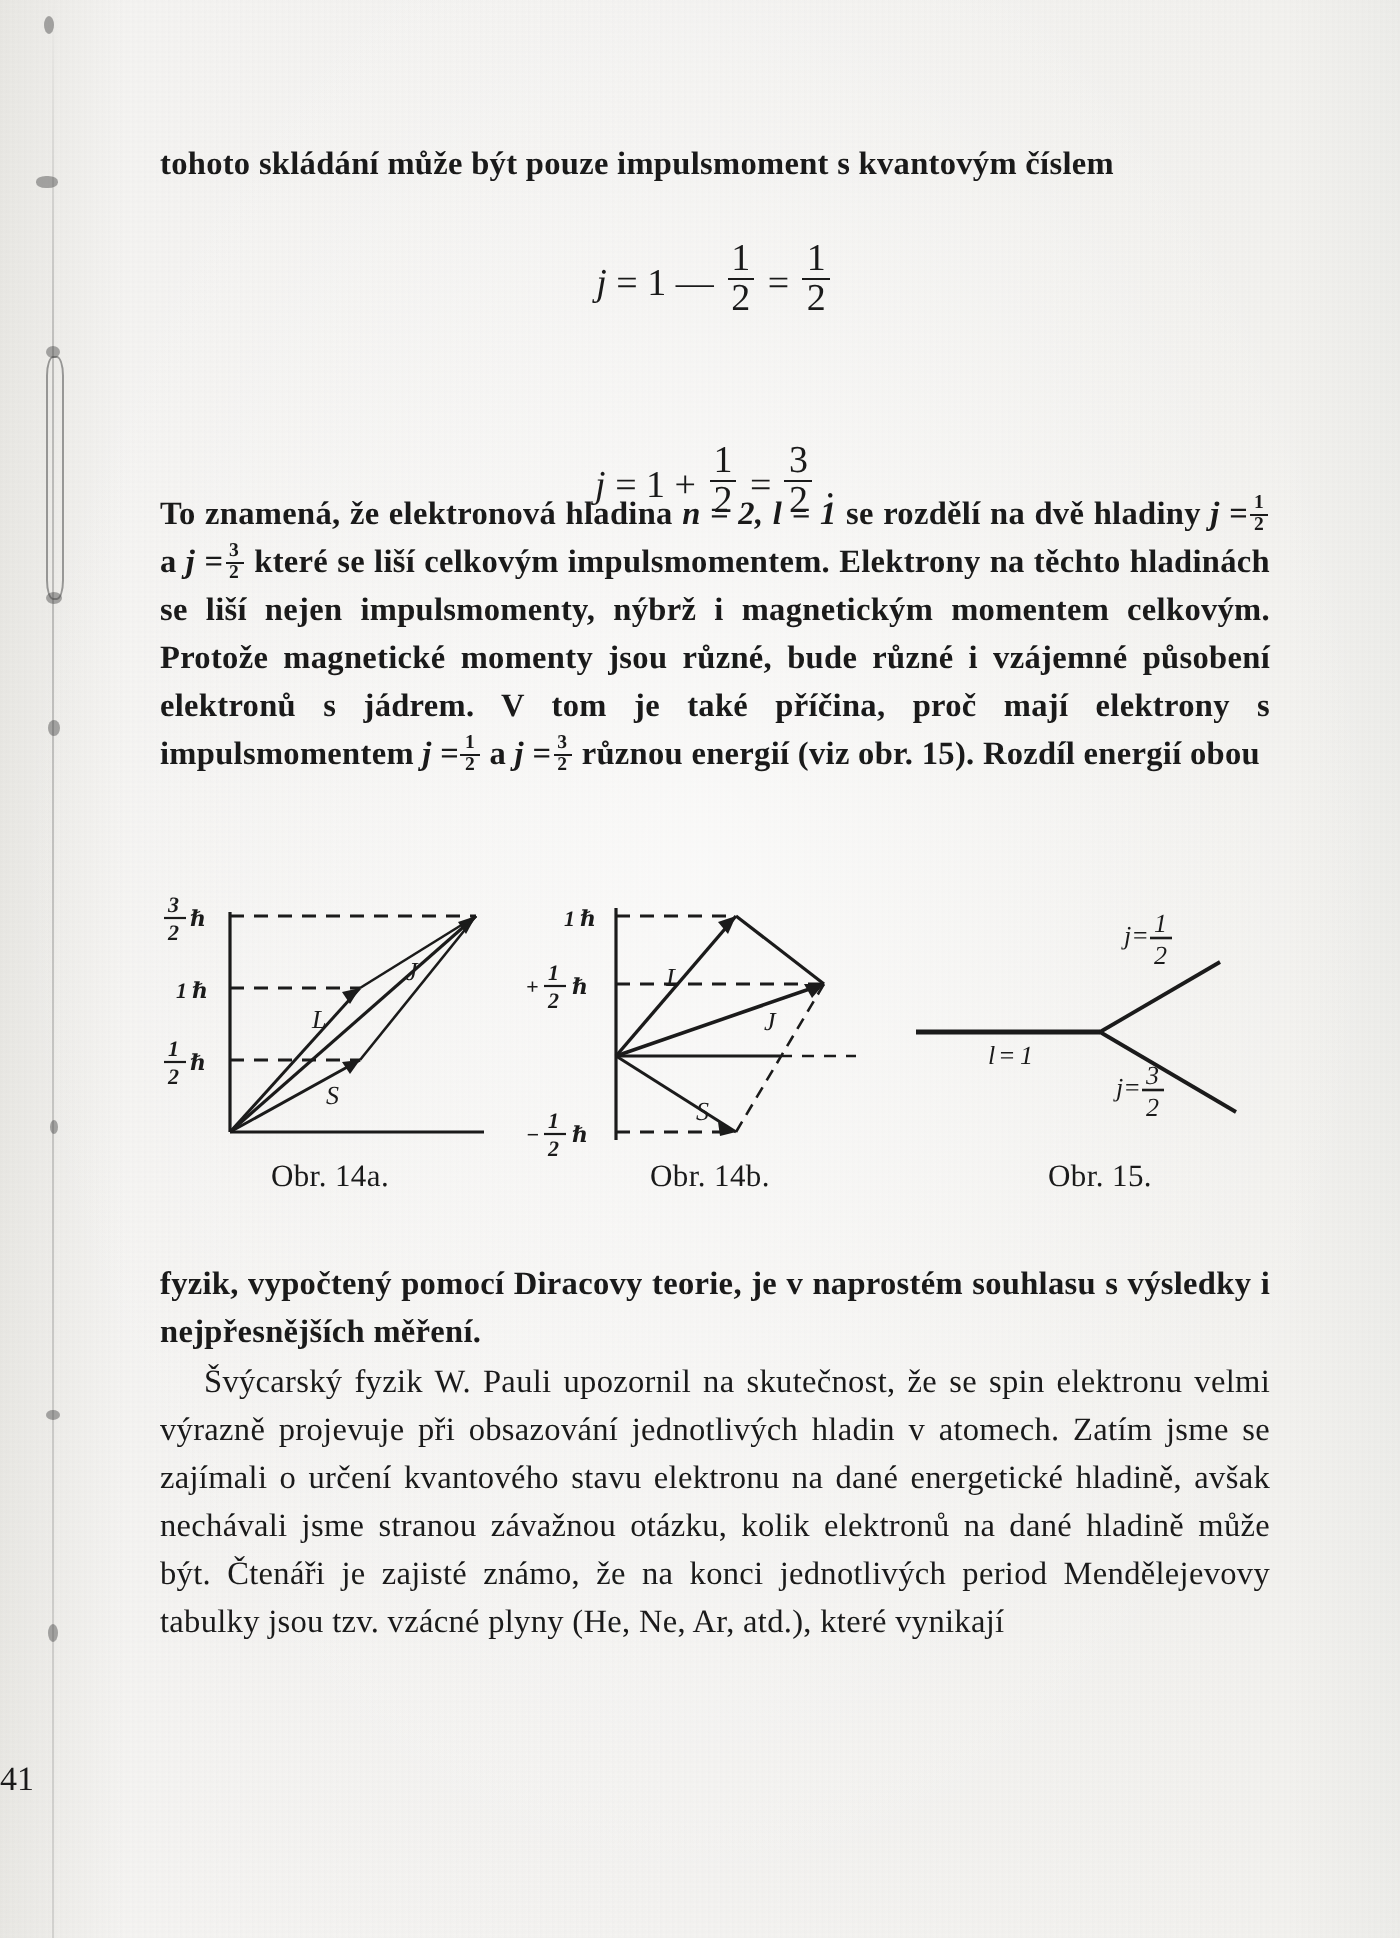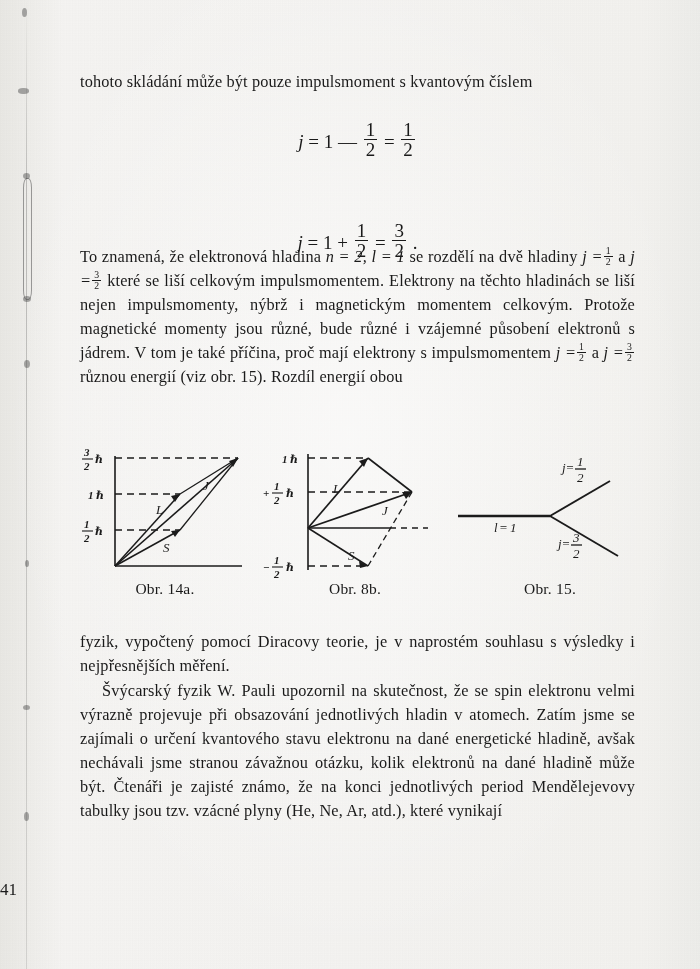--- a/index.html
+++ b/index.html
@@ -64,21 +64,21 @@
   .para {
     position: absolute;
     width: 555px;
     left: 80px;
     font-size: 16.3px;
     line-height: 24.0px;
     text-align: justify;
     text-justify: inter-word;
     letter-spacing: 0.15px;
   }
-  .para.noindent { text-indent: 0; }
+  .para.noindent { text-indent: 0; font-weight: bold; }
   .para.indent { text-indent: 22px; }
 
   .eq {
     position: absolute;
     left: 80px;
     width: 555px;
     text-align: center;
     font-size: 19px;
   }
   .eq .mi { font-style: italic; }
@@ -303,21 +303,21 @@
           <line x1="48" y1="80" x2="152" y2="44" stroke="#1b1b1b" stroke-width="1.8"></line>
           <polygon points="152,44 142,44 146,51" fill="#1b1b1b"></polygon>
 
           <line x1="108" y1="10" x2="152" y2="44" stroke="#1b1b1b" stroke-width="1.6"></line>
           <line x1="108" y1="118" x2="152" y2="44" stroke="#1b1b1b" stroke-width="1.3" stroke-dasharray="6,4"></line>
 
           <text class="vec-lbl" x="73" y="45">L</text>
           <text class="vec-lbl" x="88" y="112">S</text>
           <text class="vec-lbl" x="122" y="67">J</text>
         </svg>
-        <div class="fig-caption">Obr. 8b.</div>
+        <div class="fig-caption">Obr. 14b.</div>
       </div>
 
       <div class="fig" style="left:380px; width:200px;">
         <svg width="200" height="130" viewBox="0 0 200 130">
 
           <line x1="8" y1="68" x2="100" y2="68" stroke="#1b1b1b" stroke-width="2.4"></line>
 
           <line x1="100" y1="68" x2="160" y2="33" stroke="#1b1b1b" stroke-width="1.9"></line>
 
           <line x1="100" y1="68" x2="168" y2="108" stroke="#1b1b1b" stroke-width="1.9"></line>

